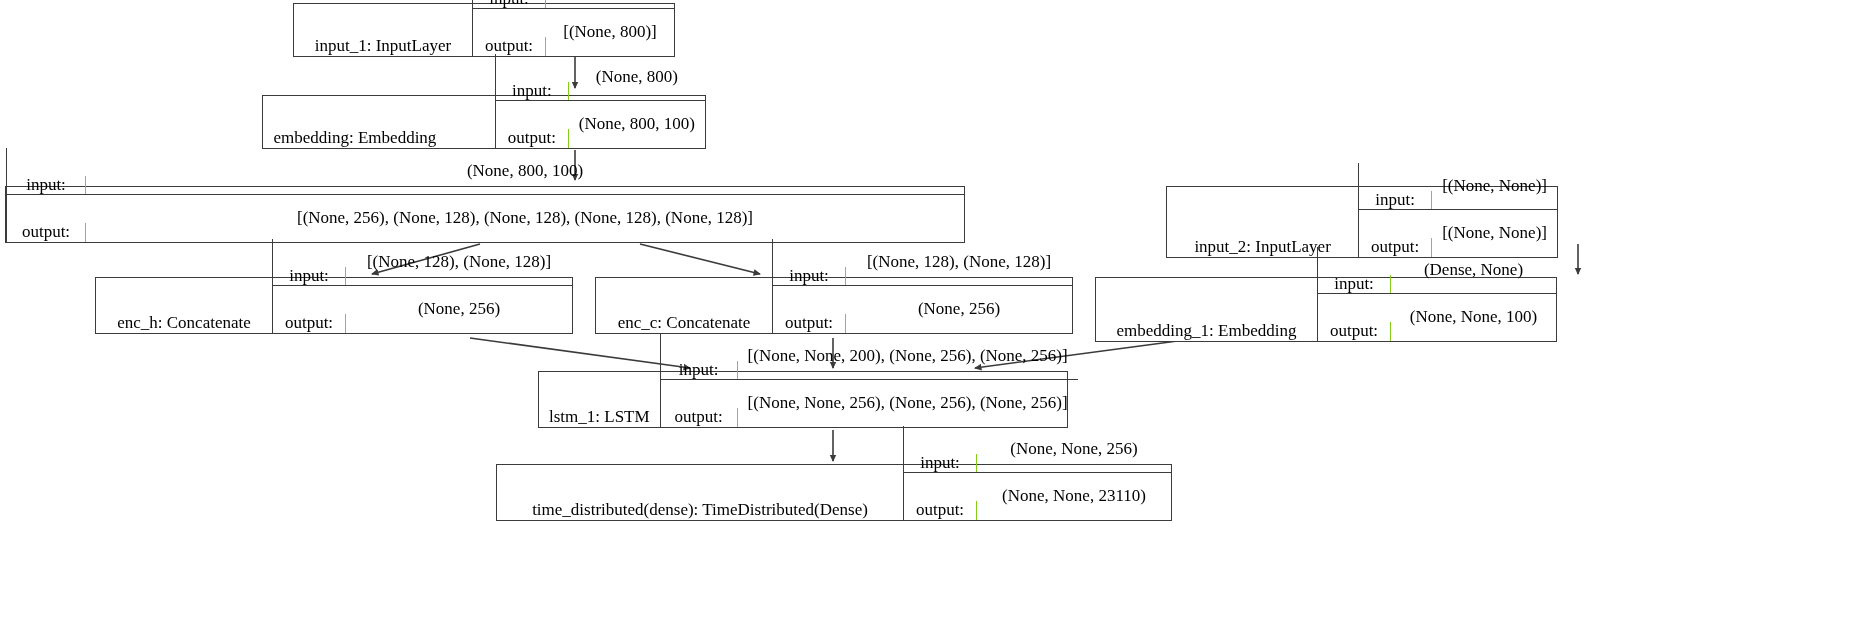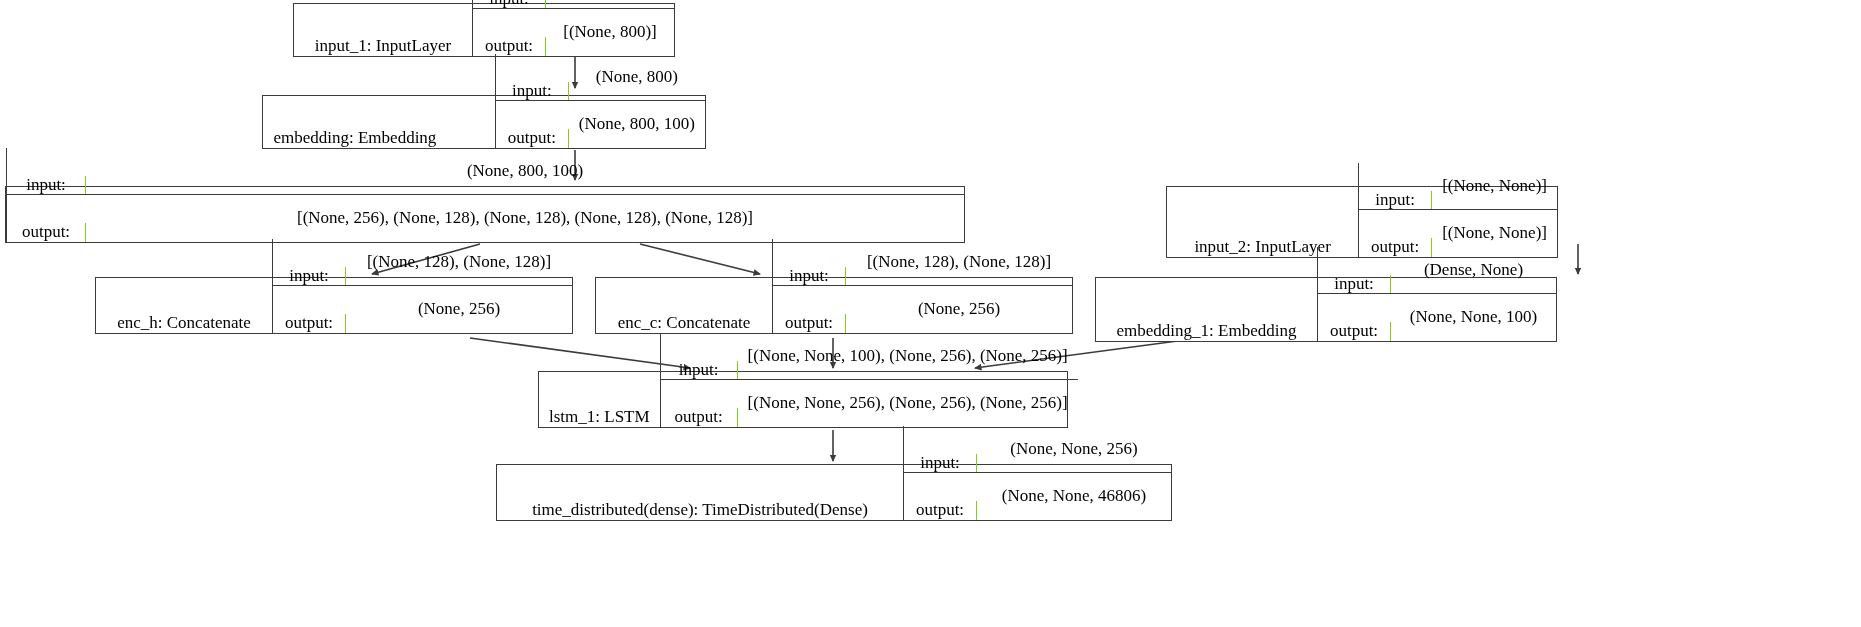--- a/index.html
+++ b/index.html
@@ -233,36 +233,36 @@
         <div class="io-value">(None, None, 100)</div>
       </div>
     </div>
   </div>
 
   <div class="node" style="left:538px; top:371px; width:530px; height:57px;">
     <div class="name-cell" style="width:128px;">lstm_1: LSTM</div>
     <div class="io-block">
       <div class="io-row top">
         <div class="io-label" style="width:77px;">input:</div>
-        <div class="io-value">[(None, None, 100), (None, 256), (None, 256)]</div>
+        <div class="io-value">[(None, None, 200), (None, 256), (None, 256)]</div>
       </div>
       <div class="io-row">
         <div class="io-label" style="width:77px;">output:</div>
         <div class="io-value">[(None, None, 256), (None, 256), (None, 256)]</div>
       </div>
     </div>
   </div>
 
   <div class="node" style="left:496px; top:464px; width:676px; height:57px;">
     <div class="name-cell" style="width:406px;">time_distributed(dense): TimeDistributed(Dense)</div>
     <div class="io-block">
       <div class="io-row top">
         <div class="io-label" style="width:73px;">input:</div>
         <div class="io-value">(None, None, 256)</div>
       </div>
       <div class="io-row">
         <div class="io-label" style="width:73px;">output:</div>
-        <div class="io-value">(None, None, 46806)</div>
+        <div class="io-value">(None, None, 23110)</div>
       </div>
     </div>
   </div>
 
 </div>
 
 </body></html>

